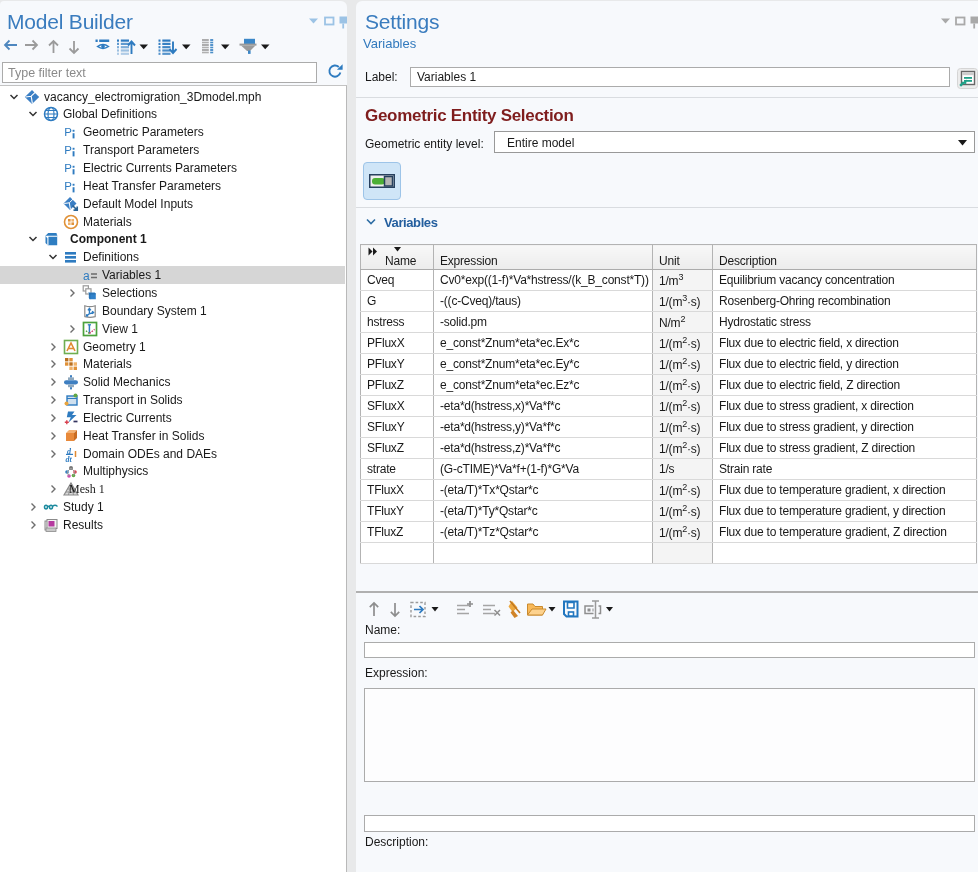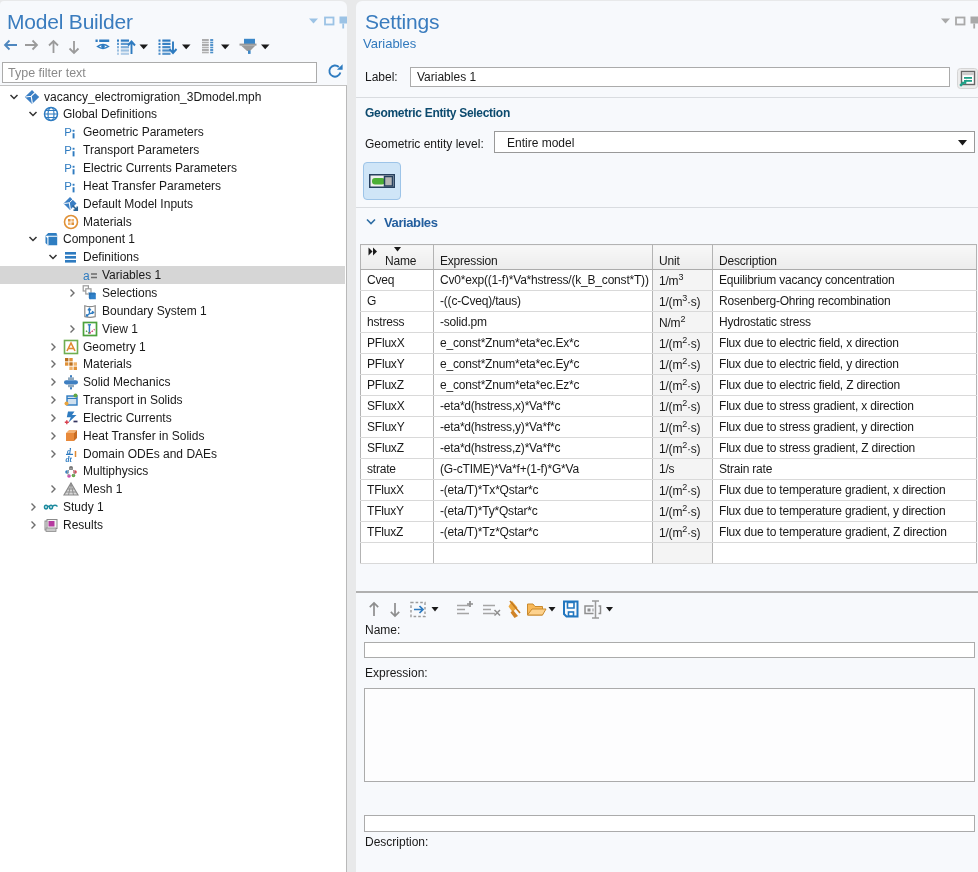--- a/index.html
+++ b/index.html
@@ -6,21 +6,21 @@
 html,body { width:978px; height:872px; overflow:hidden; background:#e8e9ea;
   font-family:"Liberation Sans", sans-serif; color:#191919; }
 .abs { position:absolute; }
 #leftpanel { position:absolute; left:0; top:1px; width:347px; height:871px; background:#f7f9fc; border-radius:4px 6px 0 0; }
 #tree { position:absolute; left:0; top:85px; width:347px; height:787px; background:#fff; border-top:1px solid #c3c3c3; border-right:1px solid #b9b9b9; }
 #splitter { position:absolute; left:347px; top:0; width:9px; height:872px; background:#e8e9ea; }
 #rightpanel { position:absolute; left:356px; top:1px; width:622px; height:871px; background:#f7f9fc; border-radius:6px 0 0 0; }
 
 .paneltitle { font-size:21px; color:#3a7cbe; }
 .bluelink { font-size:13px; color:#3179bd; }
-.sechead { font-size:12px; font-weight:bold; color:#0c4a6e; letter-spacing:-0.3px; }
+.sechead { font-size:17px; font-weight:bold; color:#7f1d1d; letter-spacing:-0.3px; }
 .lbl { font-size:12px; color:#191919; }
 .tbox { position:absolute; background:#fff; border:1px solid #ababab; }
 
 .trow { position:absolute; left:0; width:345px; height:18px; font-size:12px; white-space:nowrap; }
 .trow .txt { position:absolute; top:2px; font-size:12px; }
 .trow svg.icon { position:absolute; top:1px; width:16px; height:16px; }
 .exp { position:absolute; top:3px; width:12px; height:12px; }
 .sel { background:#d6d6d6; }
 
 #vartable { position:absolute; left:4px; top:243px; border-collapse:collapse; table-layout:fixed; width:616px; background:#fff; font-size:12px; letter-spacing:-0.2px; }
@@ -205,21 +205,21 @@
       <span class="txt" style="left:83px;">Materials</span>
     </div>
 <div class="trow" style="top:144px;">
       <svg class="exp" style="left:27px;" viewBox="0 0 12 12">
         <path d="M2.5 4 L6 7.5 L9.5 4" fill="none" stroke="#333" stroke-width="1.5"></path>
       </svg>
       <svg class="icon" style="left:43px;" viewBox="0 0 16 16">
         <path d="M2.5 11.9 L2.5 4.7 L5.2 2 L13.6 2 L13.6 3.3 L14.2 3.8 L14.2 14.2 L4.8 14.2 Z" fill="#2e7dc1"></path>
         <path d="M2.8 4.9 L4.7 6.6 M4 5.2 L14.2 5.2 M4.9 5.2 L4.9 14" stroke="#fff" stroke-width="1.1" fill="none"></path>
       </svg>
-      <span class="txt" style="left:63px;">Component 1</span>
+      <span class="txt" style="left:70px;font-weight:bold;">Component 1</span>
     </div>
 <div class="trow" style="top:162px;">
       <svg class="exp" style="left:47px;" viewBox="0 0 12 12">
         <path d="M2.5 4 L6 7.5 L9.5 4" fill="none" stroke="#333" stroke-width="1.5"></path>
       </svg>
       <svg class="icon" style="left:63px;" viewBox="0 0 16 16">
         <rect x="2" y="3" width="11" height="2.6" fill="#2e7bc0"></rect>
         <rect x="2" y="7" width="11" height="2.6" fill="#2e7bc0"></rect>
         <rect x="2" y="11" width="11" height="2.6" fill="#2e7bc0"></rect>
       </svg>
@@ -363,21 +363,21 @@
       <span class="txt" style="left:83px;">Multiphysics</span>
     </div>
 <div class="trow" style="top:394px;">
       <svg class="exp" style="left:47px;" viewBox="0 0 12 12">
         <path d="M4.5 2.5 L8 6 L4.5 9.5" fill="none" stroke="#6e6e6e" stroke-width="1.4"></path>
       </svg>
       <svg class="icon" style="left:63px;" viewBox="0 0 16 16">
         <path d="M8 2 L15 14 L1 14 Z" fill="#d9d9d9" stroke="#8a8a8a" stroke-width="1.2"></path>
         <path d="M8 2 L5.5 14 M8 2 L10.5 14 M4.7 8 L11.3 8 M3 11 L13 11" stroke="#8a8a8a" stroke-width="0.9" fill="none"></path>
       </svg>
-      <span class="txt" style="left:83px;">Mesh 1</span>
+      <span class="txt" style="left:69px;font-family:Liberation Serif, serif;">Mesh 1</span>
     </div>
 <div class="trow" style="top:412px;">
       <svg class="exp" style="left:27px;" viewBox="0 0 12 12">
         <path d="M4.5 2.5 L8 6 L4.5 9.5" fill="none" stroke="#6e6e6e" stroke-width="1.4"></path>
       </svg>
       <svg class="icon" style="left:43px;" viewBox="0 0 16 16">
         <path d="M1.5 8 C1.5 5.5 4.5 5.5 4.5 8 C4.5 10.5 1.5 10.5 1.5 8 Z" fill="none" stroke="#1b8a9e" stroke-width="1.5"></path>
         <path d="M6.5 8 C6.5 5.5 9.5 5.5 9.5 8 C9.5 10.5 6.5 10.5 6.5 8 Z" fill="none" stroke="#1b8a9e" stroke-width="1.5"></path>
         <path d="M4.5 8 C5 7 6 7 6.5 8" fill="none" stroke="#1b8a9e" stroke-width="1.3"></path>
         <path d="M9.5 7.5 C11 6 13 6 14.5 7.5" fill="none" stroke="#1b8a9e" stroke-width="1.3"></path>

